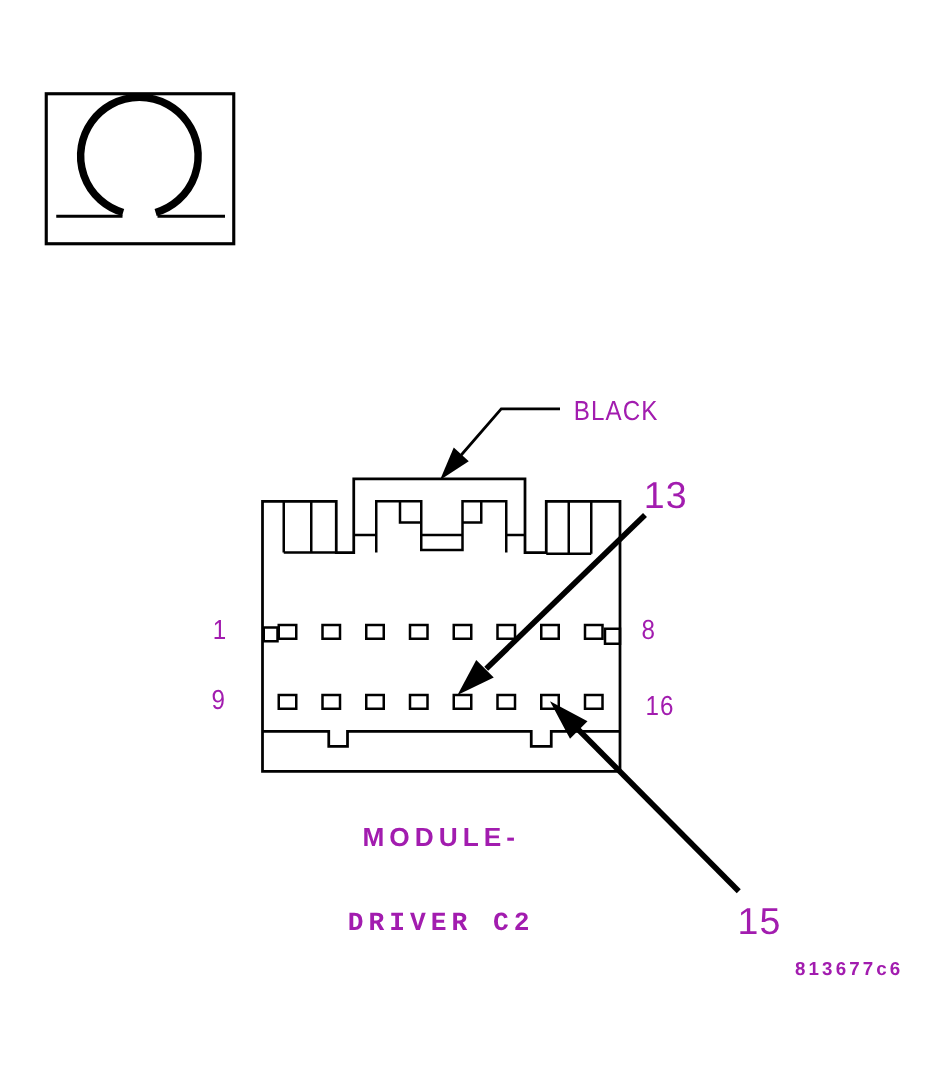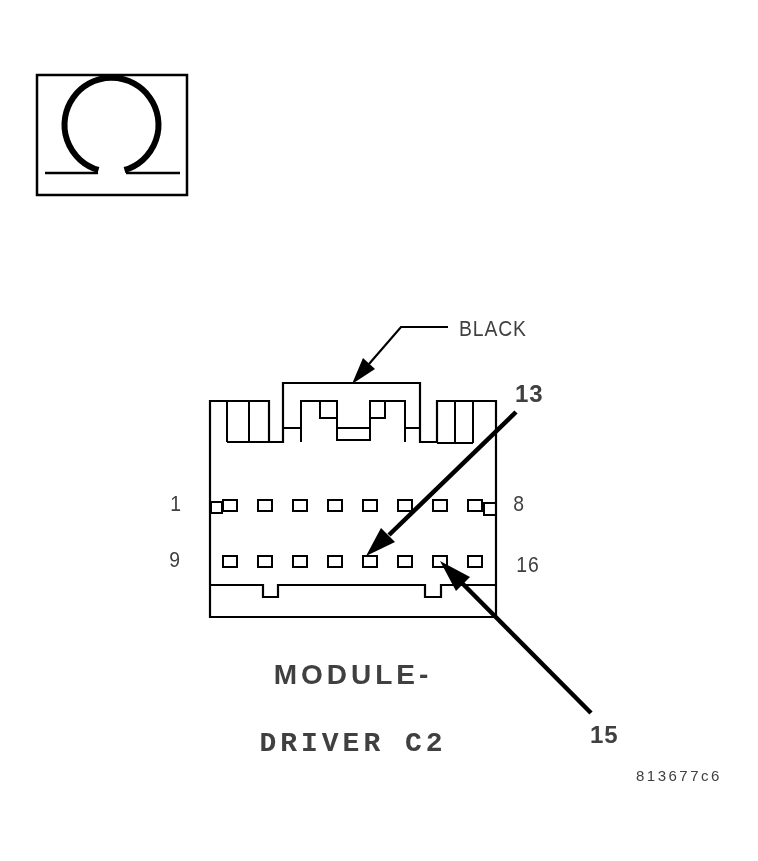--- a/index.html
+++ b/index.html
@@ -1,44 +1,44 @@
 <!DOCTYPE html>
 <html><head>
 <meta charset="utf-8">
 <style>
   html,body{margin:0;padding:0;background:#ffffff;}
   .canvas{
     position:relative;
     width:758px;height:861px;
     background:#ffffff;
     font-family:"Liberation Sans", sans-serif;
-    color:#404040;
+    color:#a21caf;
     overflow:hidden;
   }
   .canvas svg{position:absolute;left:0;top:0;}
   .lineart path,.lineart rect,.lineart line{fill:none;stroke:#000;}
   .lineart .w25{stroke-width:2.5px;}
   .lineart .w22{stroke-width:2.2px;}
   .lineart .w20{stroke-width:2px;}
   .lineart .w45{stroke-width:4.5px;}
   .lineart .omega-arc{stroke-width:6px;}
   .lineart polygon{fill:#000;stroke:none;}
   #pin-grid rect{fill:#fff;stroke:#000;stroke-width:2px;}
   .lbl{position:absolute;white-space:nowrap;}
   .thin{
     font-size:22px;font-weight:400;letter-spacing:1px;
     transform:scaleX(0.88);transform-origin:left top;
   }
   .thin.ctr{text-align:center;transform-origin:center top;}
-  .callout{font-size:24px;font-weight:700;letter-spacing:1px;}
+  .callout{font-size:30px;font-weight:400;letter-spacing:1px;}
   .title-line{
     position:absolute;left:228px;width:250px;text-align:center;
-    font-size:28px;font-weight:700;letter-spacing:4px;
+    font-size:21px;font-weight:700;letter-spacing:4px;
   }
-  .figcode{font-size:15px;font-weight:400;letter-spacing:2.5px;}
+  .figcode{font-size:15px;font-weight:700;letter-spacing:2.5px;}
 </style>
 </head>
 <body>
 
 <div class="canvas">
 
   <svg class="lineart" width="758" height="861" viewBox="0 0 758 861">
 
     <rect x="37" y="75" width="150" height="120" class="w25"></rect>
     <path d="M 98.5,170 A 47,47 0 1 1 124.5,170" class="omega-arc"></path>

